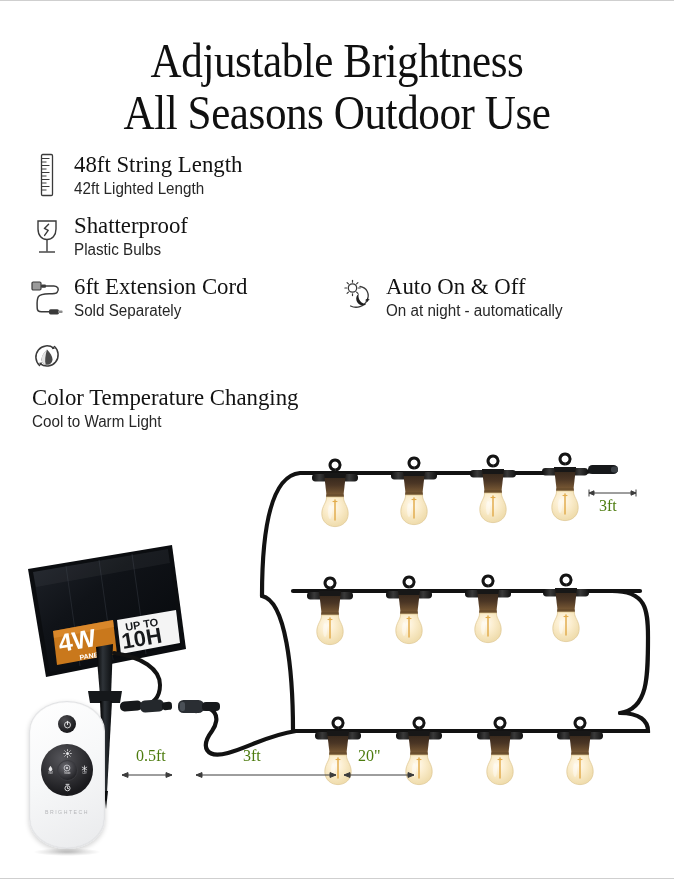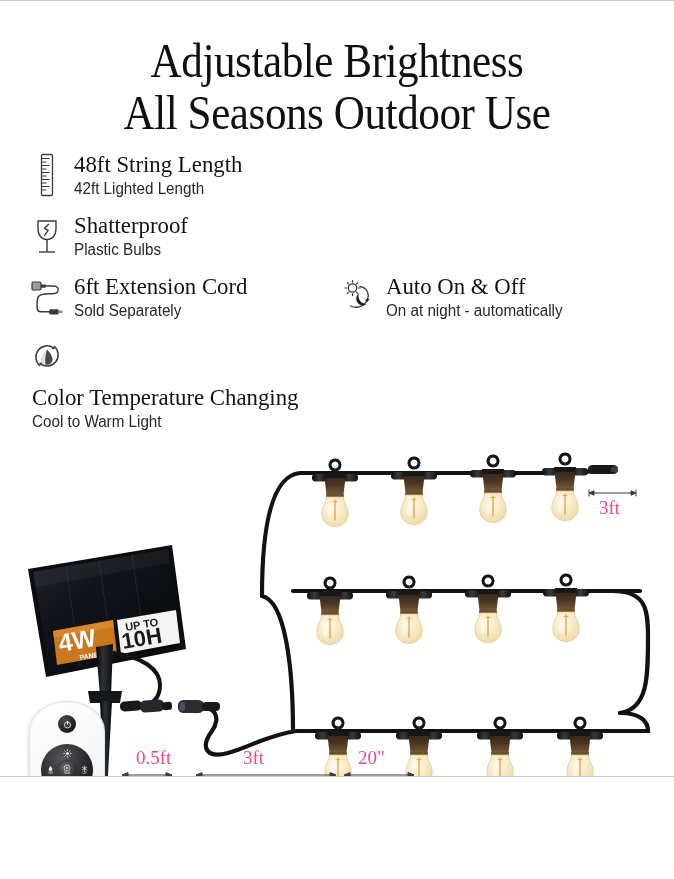--- a/index.html
+++ b/index.html
@@ -6,21 +6,21 @@
     margin: 0;
     padding: 0;
     background: #ffffff;
   }
   body {
     font-family: "Liberation Sans", sans-serif;
   }
   #page {
     position: relative;
     width: 674px;
-    height: 777px;
+    height: 879px;
     background: #ffffff;
     overflow: hidden;
     border-top: 1px solid #cfcfcf;
     border-bottom: 1px solid #cfcfcf;
     box-sizing: border-box;
   }
 
   
   #heading {
     position: absolute;
@@ -101,22 +101,22 @@
     top: 440px;
     width: 674px;
     height: 439px;
   }
   #diagram svg { display: block; }
 
   
   .dimlabel {
     position: absolute;
     font-family: "Liberation Serif", serif;
-    font-size: 19px;
-    color: #ec4899;
+    font-size: 16px;
+    color: #4d7c0f;
     white-space: nowrap;
   }
 
   
   #remote {
     position: absolute;
     left: 29px;
     top: 700px;
     width: 76px;
     height: 148px;

